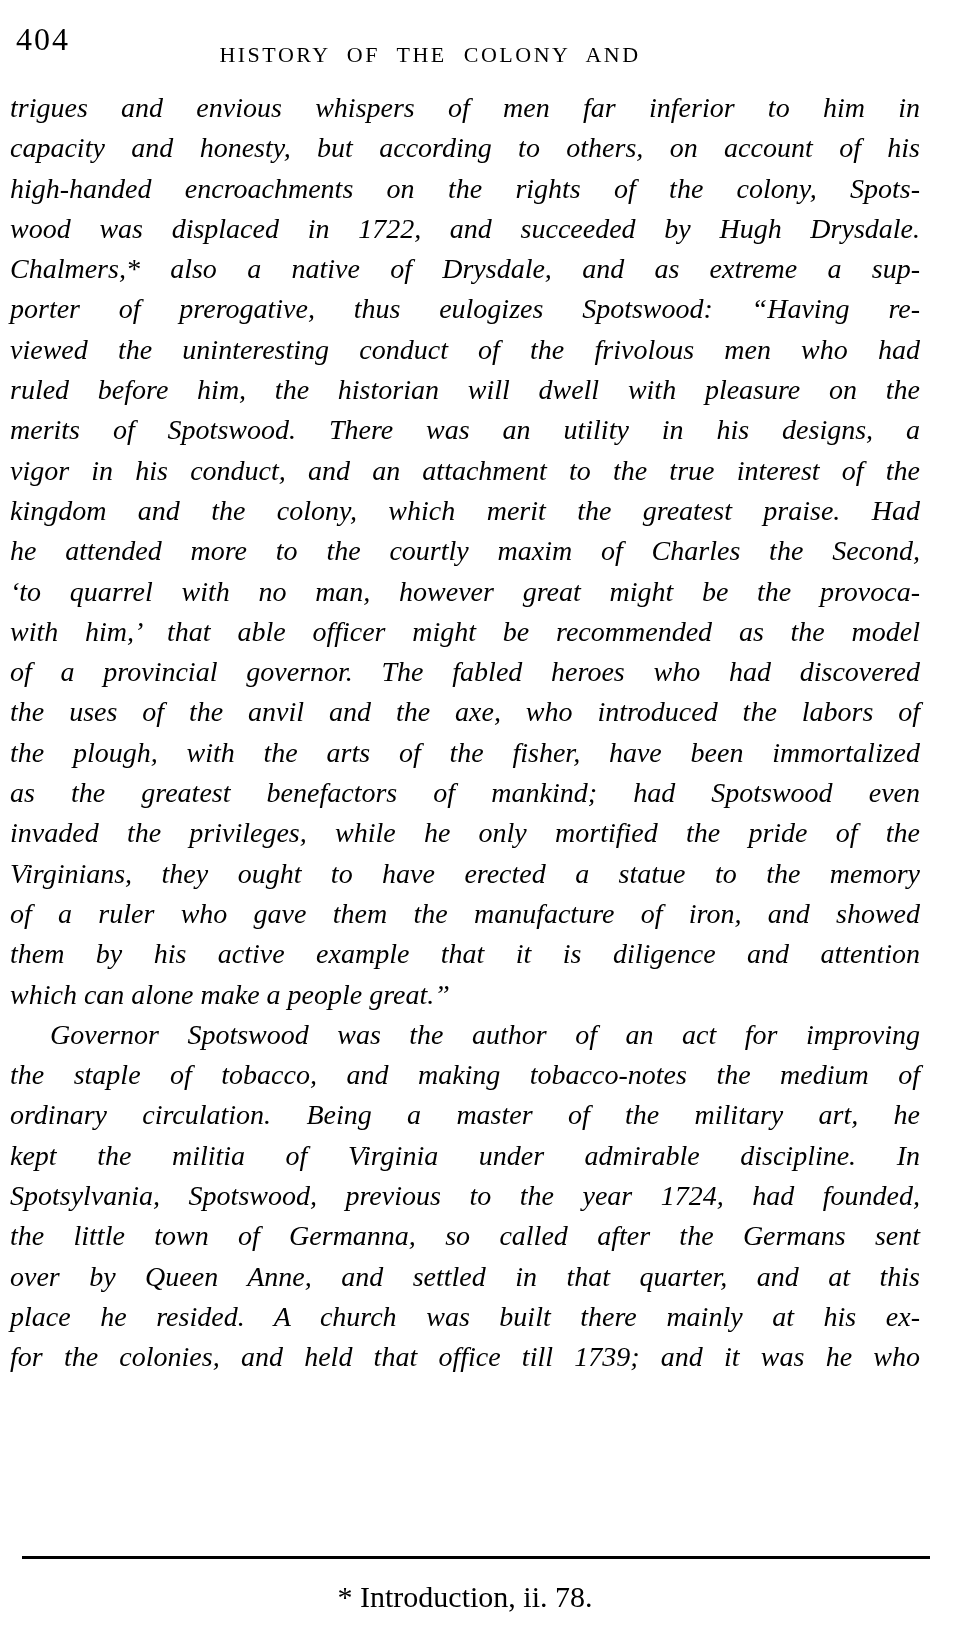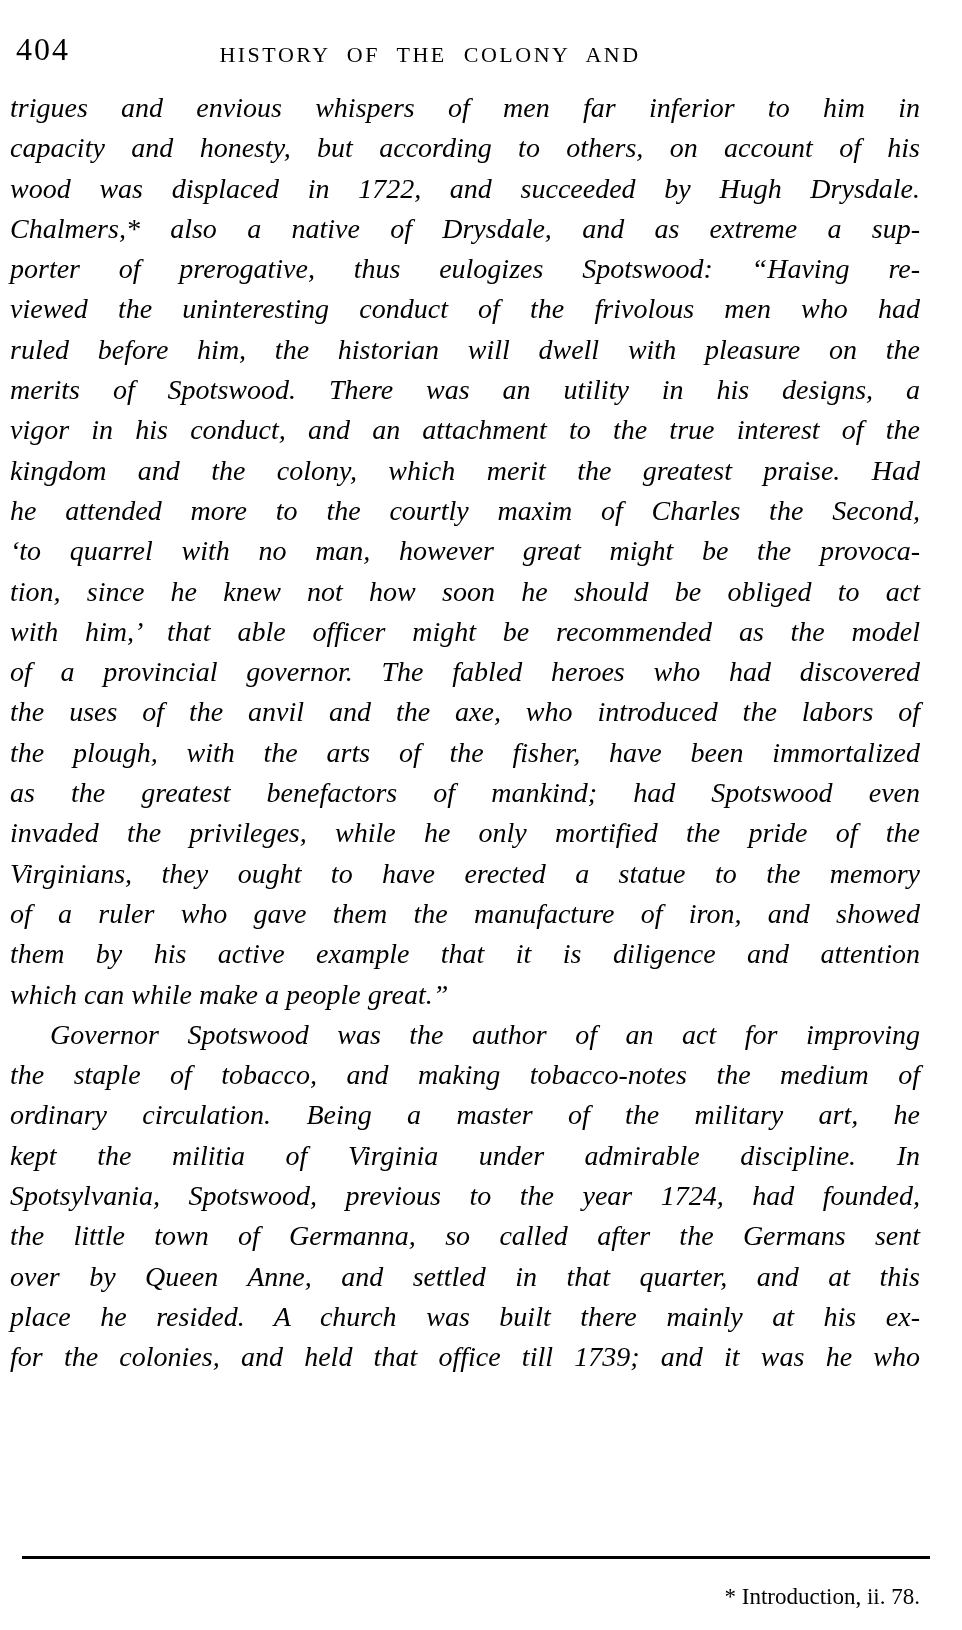--- a/index.html
+++ b/index.html
@@ -12,21 +12,21 @@
     width: 962px;
     height: 1630px;
     background: #ffffff;
     overflow: hidden;
     font-family: "Liberation Serif", "DejaVu Serif", serif;
     color: #000000;
   }
   .page-num {
     position: absolute;
     left: 16px;
-    top: 32px;
+    top: 22px;
     font-size: 32px;
     line-height: 34px;
     letter-spacing: 2px;
   }
   .running-head {
     position: absolute;
     left: 430px;
     top: 22px;
     transform: translateX(-50%);
     font-size: 22px;
@@ -62,56 +62,56 @@
     top: 1556px;
     width: 908px;
     height: 3px;
     background: #000000;
   }
   .footnote {
     position: absolute;
     left: 10px;
     top: 1583px;
     width: 910px;
-    text-align: right;
-    font-size: 23px;
+    text-align: center;
+    font-size: 30px;
     line-height: 28px;
   }
 </style>
 </head>
 <body>
 
 <div class="page">
   <div class="page-num">404</div>
   <div class="running-head">HISTORY OF THE COLONY AND</div>
 
   <main class="text-block" id="text-block">
       <div class="line">trigues and envious whispers of men far inferior to him in</div>
       <div class="line">capacity and honesty, but according to others, on account of his</div>
+      <div class="line">high-handed encroachments on the rights of the colony, Spots-</div>
       <div class="line">wood was displaced in 1722, and succeeded by Hugh Drysdale.</div>
       <div class="line">Chalmers,* also a native of Drysdale, and as extreme a sup-</div>
       <div class="line">porter of prerogative, thus eulogizes Spotswood: “Having re-</div>
       <div class="line">viewed the uninteresting conduct of the frivolous men who had</div>
       <div class="line">ruled before him, the historian will dwell with pleasure on the</div>
       <div class="line">merits of Spotswood. There was an utility in his designs, a</div>
       <div class="line">vigor in his conduct, and an attachment to the true interest of the</div>
       <div class="line">kingdom and the colony, which merit the greatest praise. Had</div>
       <div class="line">he attended more to the courtly maxim of Charles the Second,</div>
       <div class="line">‘to quarrel with no man, however great might be the provoca-</div>
-      <div class="line">tion, since he knew not how soon he should be obliged to act</div>
       <div class="line">with him,’ that able officer might be recommended as the model</div>
       <div class="line">of a provincial governor. The fabled heroes who had discovered</div>
       <div class="line">the uses of the anvil and the axe, who introduced the labors of</div>
       <div class="line">the plough, with the arts of the fisher, have been immortalized</div>
       <div class="line">as the greatest benefactors of mankind; had Spotswood even</div>
       <div class="line">invaded the privileges, while he only mortified the pride of the</div>
       <div class="line">Virginians, they ought to have erected a statue to the memory</div>
       <div class="line">of a ruler who gave them the manufacture of iron, and showed</div>
       <div class="line">them by his active example that it is diligence and attention</div>
-      <div class="line short">which can while make a people great.”</div>
+      <div class="line short">which can alone make a people great.”</div>
       <div class="line indent">Governor Spotswood was the author of an act for improving</div>
       <div class="line">the staple of tobacco, and making tobacco-notes the medium of</div>
       <div class="line">ordinary circulation. Being a master of the military art, he</div>
       <div class="line">kept the militia of Virginia under admirable discipline. In</div>
       <div class="line">Spotsylvania, Spotswood, previous to the year 1724, had founded,</div>
       <div class="line">the little town of Germanna, so called after the Germans sent</div>
       <div class="line">over by Queen Anne, and settled in that quarter, and at this</div>
       <div class="line">place he resided. A church was built there mainly at his ex-</div>
       <div class="line">for the colonies, and held that office till 1739; and it was he who</div>
     </main>

